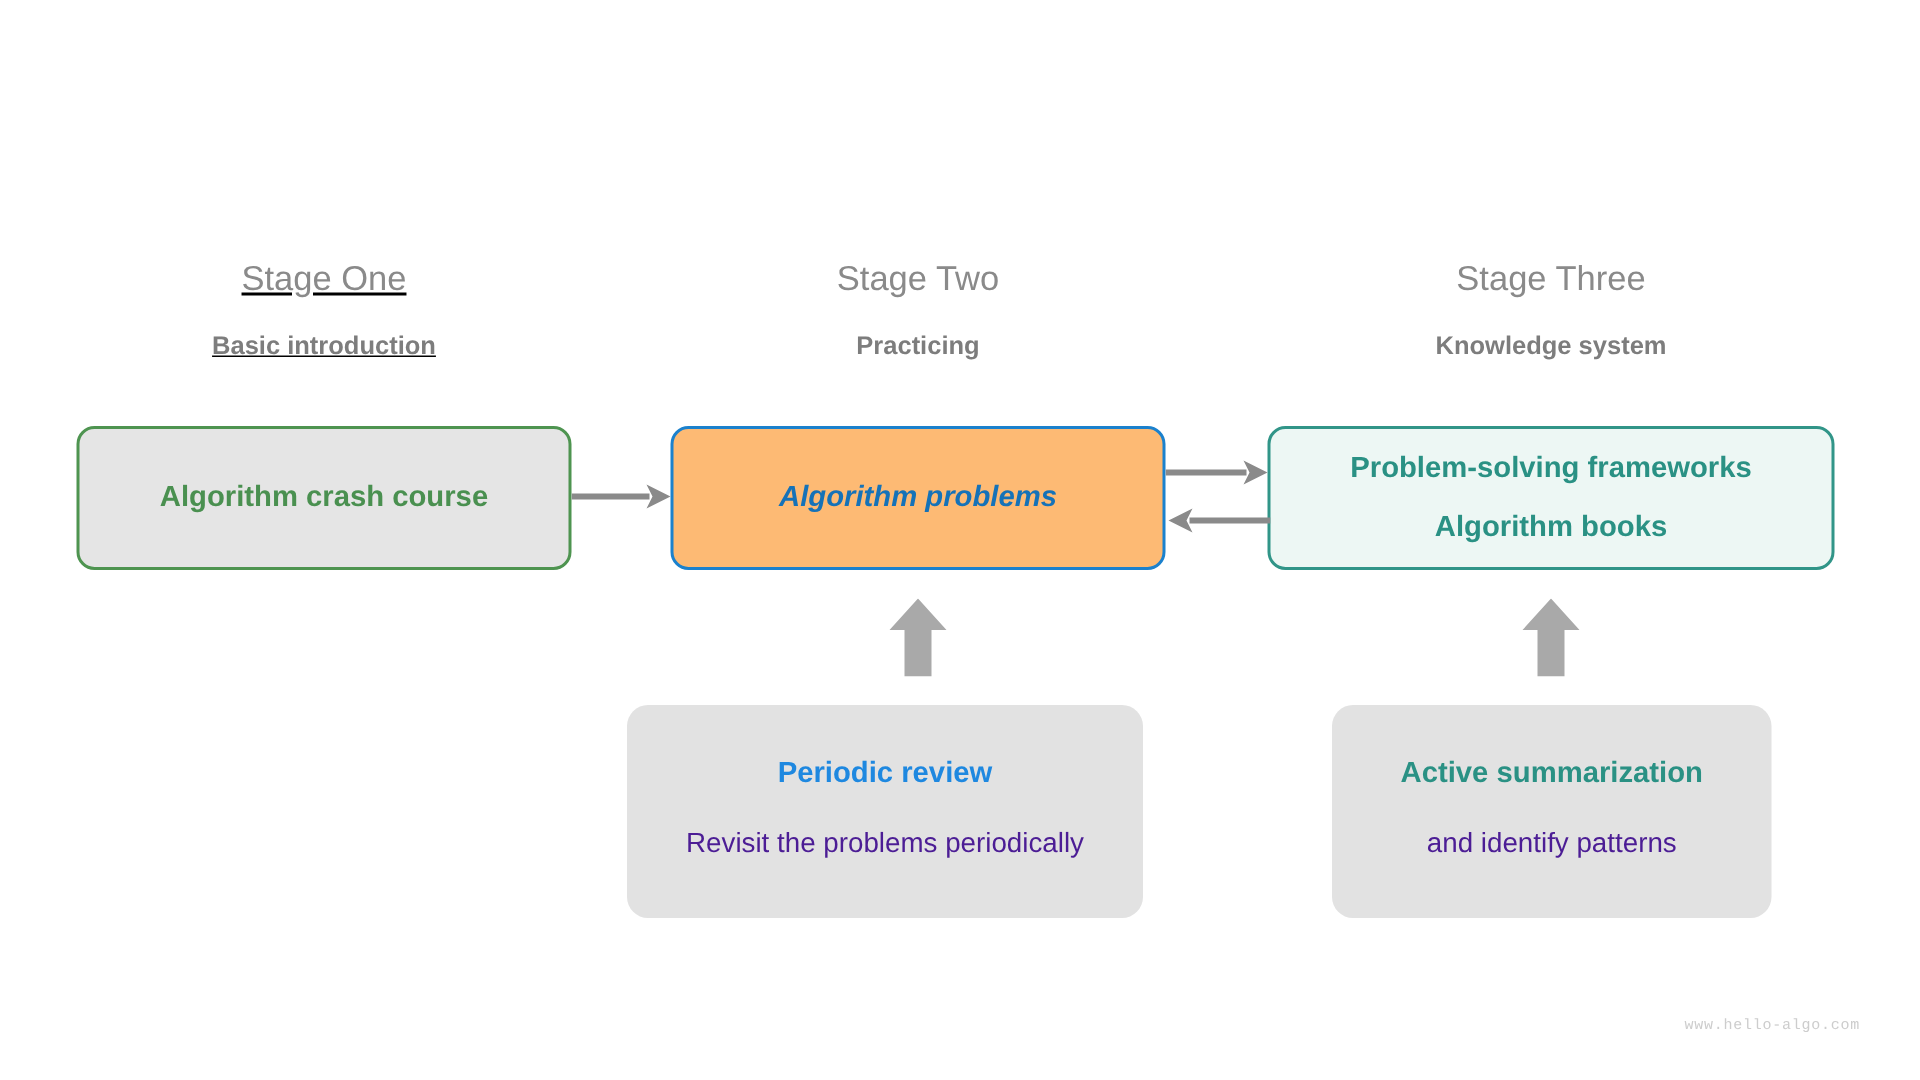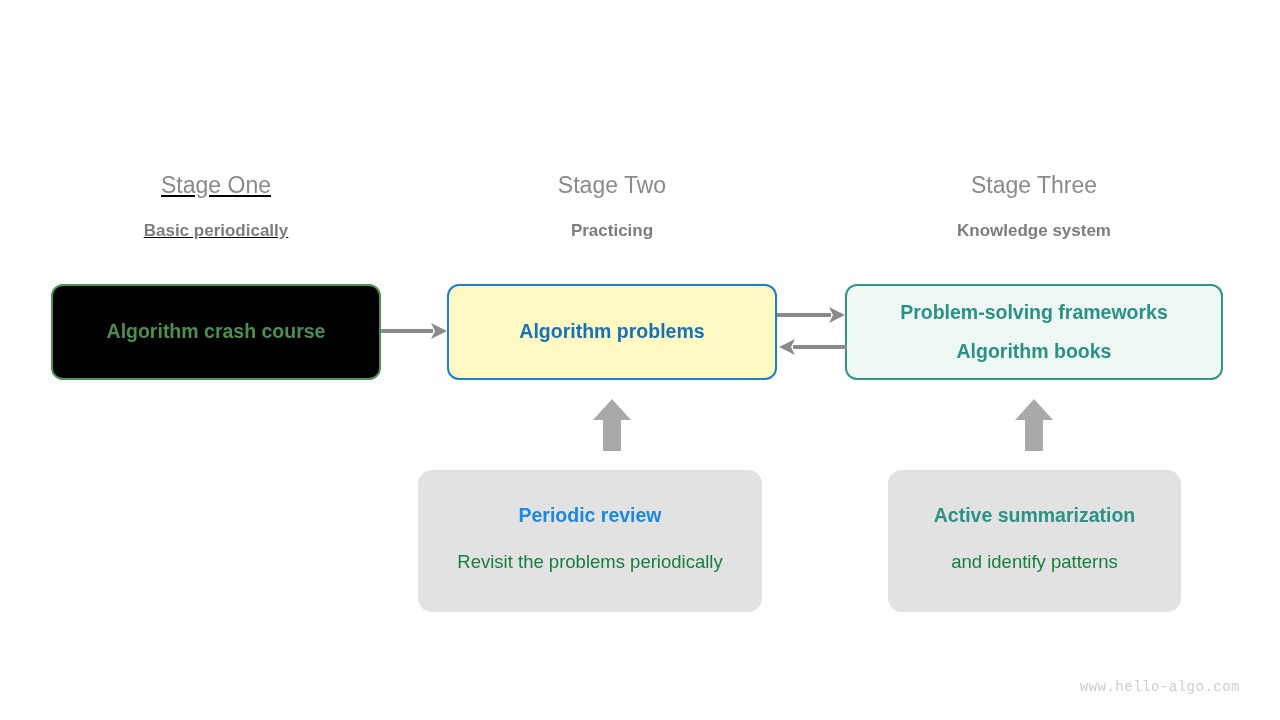--- a/index.html
+++ b/index.html
@@ -58,28 +58,29 @@
   }
   .node .line {
     font-weight: bold;
     font-size: 19.5px;
     line-height: 1;
     white-space: nowrap;
   }
   .node .line + .line { margin-top: 20px; }
 
   .node-green {
-    background: #000000;
+    background: #e5e5e5;
     border-color: #4e9450;
   }
   .node-green .line { color: #4a9050; }
 
   .node-blue {
-    background: #fef9c3;
+    background: #fdba74;
     border-color: #1b81cd;
+    font-style: italic;
   }
   .node-blue .line { color: #1572b8; }
 
   .node-teal {
     background: #edf7f4;
     border-color: #319588;
   }
   .node-teal .line { color: #2a9184; }
 
   
@@ -98,55 +99,55 @@
     font-weight: bold;
     font-size: 19.5px;
     line-height: 1;
     margin-bottom: 23px;
     white-space: nowrap;
   }
   .note-title.blue { color: #1e88e0; }
   .note-title.teal { color: #2a9184; }
   .note-body {
     font-size: 18.5px;
-    color: #15803d;
+    color: #4c1d95;
     line-height: 1.45;
     white-space: nowrap;
   }
 
   
   .conn {
     position: absolute;
     pointer-events: none;
   }
 
   
   .block-arrow {
     position: absolute;
     pointer-events: none;
   }
 
   
   .watermark {
     position: absolute;
     font-family: "Liberation Mono", "DejaVu Sans Mono", monospace;
-    font-size: 14px;
+    font-size: 10px;
     color: #cdcdcd;
     letter-spacing: 0.5px;
     white-space: nowrap;
   }
 </style>
 </head>
 <body>
 
 <div id="canvas">
 
   <div class="stage-head" style="left:51px; top:174px; width:330px;text-decoration:underline;">
     <div class="stage-title">Stage One</div>
-    <div class="stage-sub">Basic periodically</div>
+    <div class="stage-sub">Basic introduction</div>
   </div>
 
   <div class="stage-head" style="left:447px; top:174px; width:330px;">
     <div class="stage-title">Stage Two</div>
     <div class="stage-sub">Practicing</div>
   </div>
 
   <div class="stage-head" style="left:845px; top:174px; width:378px;">
     <div class="stage-title">Stage Three</div>
     <div class="stage-sub">Knowledge system</div>

